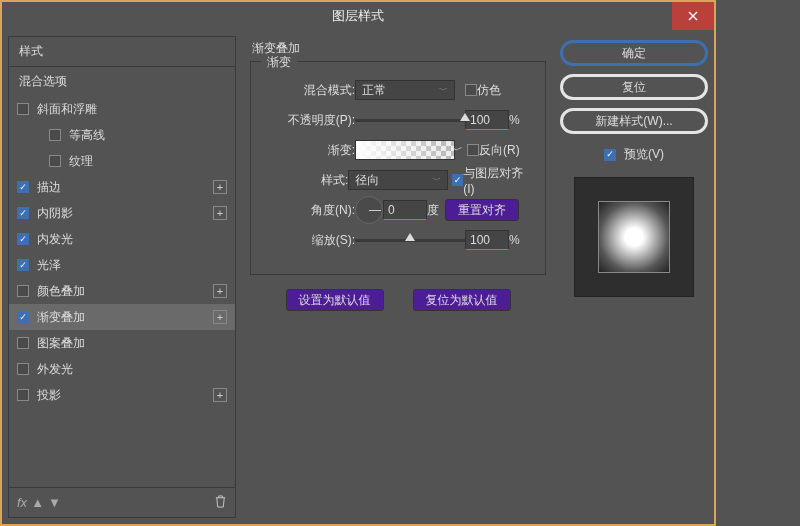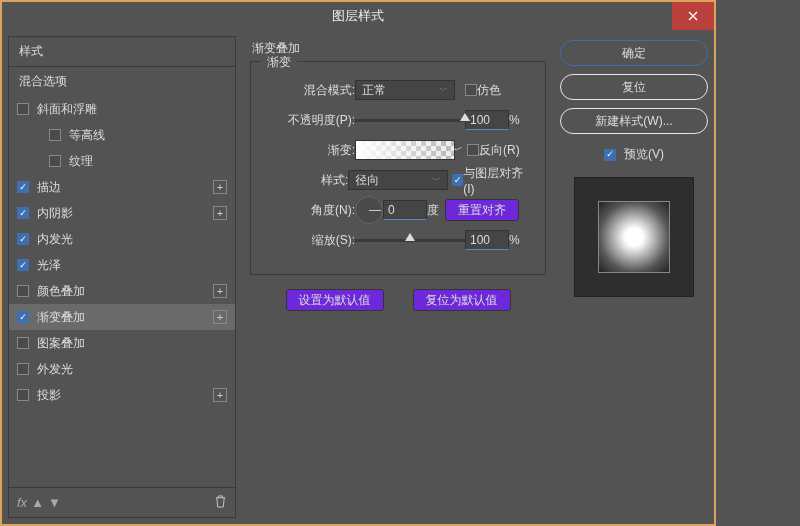--- a/index.html
+++ b/index.html
@@ -33,24 +33,24 @@
 .dd{height:20px;background:#454545;border:1px solid #333;display:flex;align-items:center;justify-content:space-between;padding:0 6px;min-width:100px;cursor:pointer}
 .dd .caret{font-size:9px;color:#aaa}
 .slider{flex:1;height:20px;position:relative;display:flex;align-items:center}
 .slider .track{height:3px;background:#3a3a3a;width:100%}
 .slider .thumb{position:absolute;width:0;height:0;border-left:5px solid transparent;border-right:5px solid transparent;border-bottom:8px solid #ddd;top:3px}
 .numbox{width:44px;height:20px;background:#454545;border:1px solid #333;border-bottom-color:#5a8ac6;display:flex;align-items:center;padding:0 4px}
 .unit{width:18px;color:#ddd}
 .grad{width:100px;height:20px;border:1px solid #333;cursor:pointer;background:linear-gradient(to right,rgba(255,255,255,1),rgba(255,255,255,0) 90%),repeating-conic-gradient(#bbb 0 25%,#eee 0 50%) 0 0/10px 10px}
 .angle{width:28px;height:28px;border:1px solid #666;border-radius:50%;position:relative;background:#4a4a4a}
 .angle::after{content:"";position:absolute;width:12px;height:1px;background:#ccc;top:50%;left:50%;transform-origin:left center}
-.btn{height:22px;padding:0 12px;background:#6d28d9;border:1px solid #333;border-radius:3px;display:inline-flex;align-items:center;cursor:pointer}
+.btn{height:22px;padding:0 12px;background:#4c1d95;border:1px solid #333;border-radius:3px;display:inline-flex;align-items:center;cursor:pointer}
 .bottom-btns{display:flex;gap:29px;justify-content:center;margin-top:14px}
 .right-panel{width:148px;display:flex;flex-direction:column;gap:8px;padding-top:4px}
-.rbtn{height:26px;border:1px solid #e5e5e5;border-radius:13px;display:flex;align-items:center;justify-content:center;cursor:pointer;background:#535353}
+.rbtn{height:26px;border:3px solid #e5e5e5;border-radius:13px;display:flex;align-items:center;justify-content:center;cursor:pointer;background:#535353}
 .rbtn.primary{border-color:#3e6fb0}
 .preview-ck{display:flex;align-items:center;gap:8px;justify-content:center;margin-top:4px}
 .preview-box{margin-top:6px;width:120px;height:120px;background:#2e2e2e;border:1px solid #222;align-self:center;display:flex;align-items:center;justify-content:center}
 .swatch{width:72px;height:72px;background:radial-gradient(circle,#fff 0%,#fff 18%,#555 70%,#222 100%);border:1px solid #888}
 .fx{font-style:italic;font-size:13px}
 .trash svg{width:13px;height:13px}
 </style>
 </head>
 <body>
 

